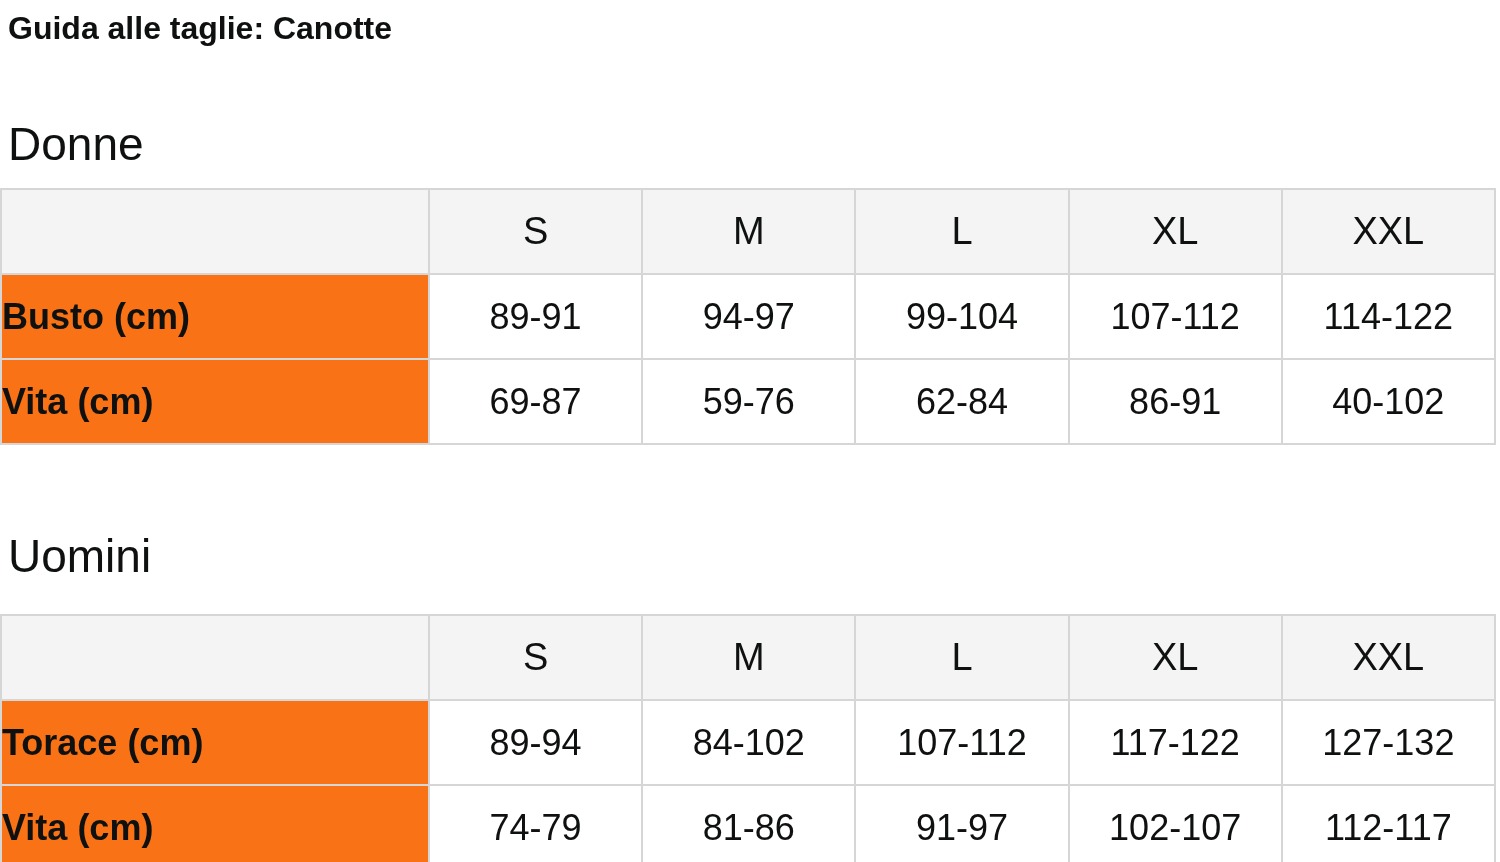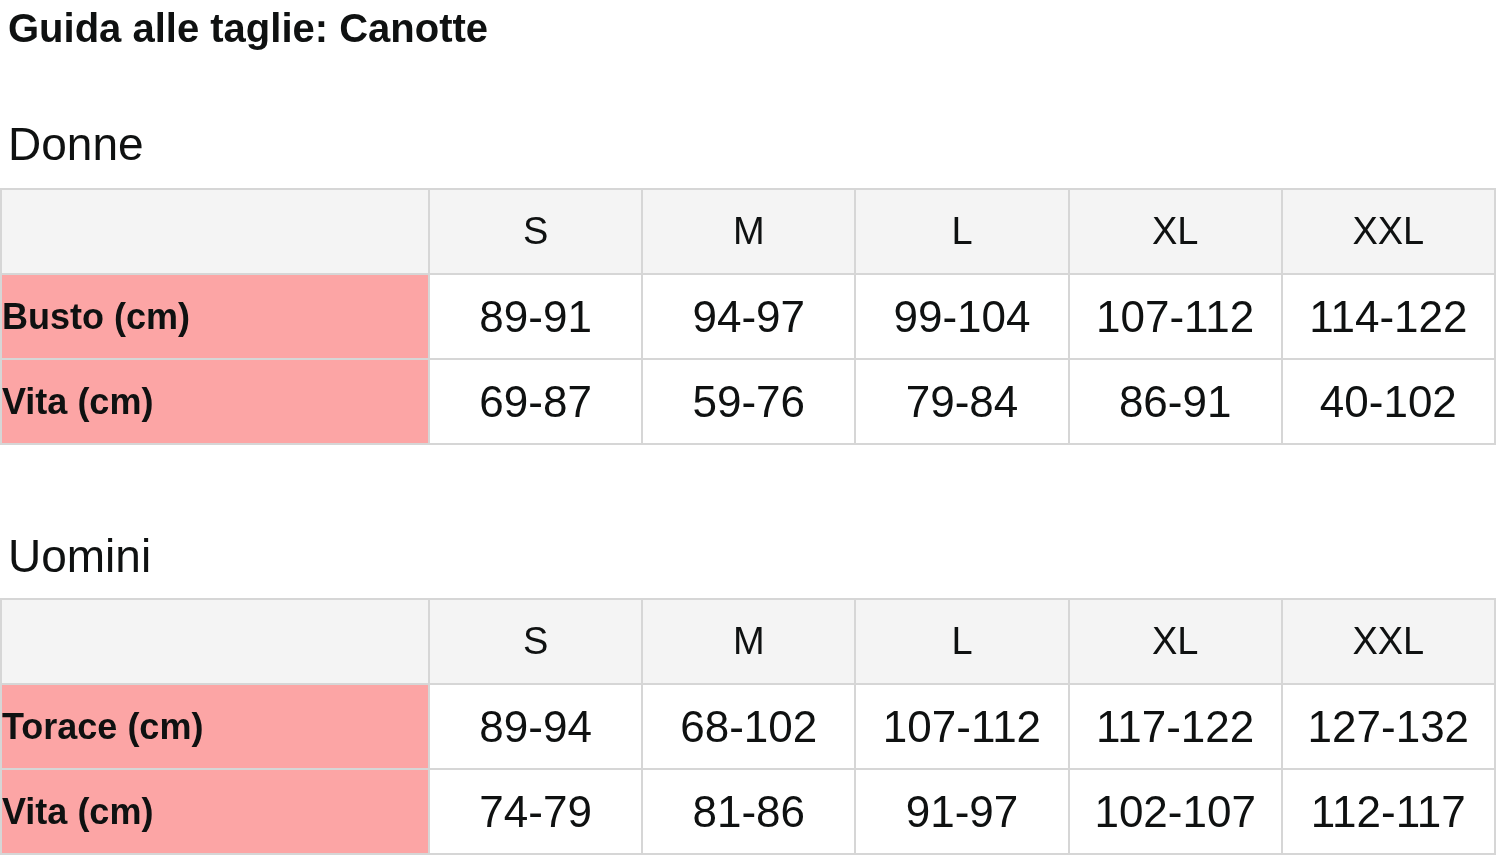--- a/index.html
+++ b/index.html
@@ -10,33 +10,33 @@
   }
   body {
     width: 1500px;
     height: 862px;
     font-family: "Liberation Sans", "DejaVu Sans", sans-serif;
     color: #0f1111;
     overflow: hidden;
   }
   .page-title {
     margin: 0 0 0 8px;
-    font-size: 40px;
+    font-size: 32px;
     font-weight: 700;
     line-height: 56px;
     letter-spacing: 0;
   }
   .section-heading {
     margin: 0 0 0 8px;
     font-size: 46px;
     font-weight: 400;
     line-height: 54px;
   }
   .section-heading.donne   { margin-top: 61px; margin-bottom: 17px; }
-  .section-heading.uomini  { margin-top: 84px; margin-bottom: 15px; }
+  .section-heading.uomini  { margin-top: 84px; margin-bottom: 31px; }
   table.size-chart {
     border-collapse: collapse;
     table-layout: fixed;
     width: 1494px;
   }
   table.size-chart col.col-label { width: 428px; }
   table.size-chart col.col-size  { width: 213.2px; }
   table.size-chart td, table.size-chart th {
     border: 2px solid #d6d6d6;
     height: 85px;
@@ -45,29 +45,29 @@
   }
   td.corner-cell, th.size-header-cell {
     background: #f4f4f4;
   }
   th.size-header-cell {
     font-size: 38px;
     font-weight: 400;
     text-align: center;
   }
   td.row-label-cell {
-    background: #fca5a5;
+    background: #f97316;
     font-size: 36px;
     font-weight: 700;
     text-align: left;
     padding-left: 34px;
   }
   td.value-cell {
     background: #ffffff;
-    font-size: 44px;
+    font-size: 36px;
     font-weight: 400;
     text-align: center;
   }
 </style>
 </head>
 <body>
 
 <h1 class="page-title">Guida alle taglie: Canotte</h1>
 
 <h2 class="section-heading donne">Donne</h2>
@@ -95,21 +95,21 @@
       <td class="value-cell">89-91</td>
       <td class="value-cell">94-97</td>
       <td class="value-cell">99-104</td>
       <td class="value-cell">107-112</td>
       <td class="value-cell">114-122</td>
     </tr>
     <tr>
       <td class="row-label-cell">Vita (cm)</td>
       <td class="value-cell">69-87</td>
       <td class="value-cell">59-76</td>
-      <td class="value-cell">79-84</td>
+      <td class="value-cell">62-84</td>
       <td class="value-cell">86-91</td>
       <td class="value-cell">40-102</td>
     </tr>
   </tbody>
 </table>
 
 <h2 class="section-heading uomini">Uomini</h2>
 
 <table class="size-chart">
   <colgroup>
@@ -125,21 +125,21 @@
       <td class="corner-cell"></td>
       <th class="size-header-cell">S</th>
       <th class="size-header-cell">M</th>
       <th class="size-header-cell">L</th>
       <th class="size-header-cell">XL</th>
       <th class="size-header-cell">XXL</th>
     </tr>
     <tr>
       <td class="row-label-cell">Torace (cm)</td>
       <td class="value-cell">89-94</td>
-      <td class="value-cell">68-102</td>
+      <td class="value-cell">84-102</td>
       <td class="value-cell">107-112</td>
       <td class="value-cell">117-122</td>
       <td class="value-cell">127-132</td>
     </tr>
     <tr>
       <td class="row-label-cell">Vita (cm)</td>
       <td class="value-cell">74-79</td>
       <td class="value-cell">81-86</td>
       <td class="value-cell">91-97</td>
       <td class="value-cell">102-107</td>

